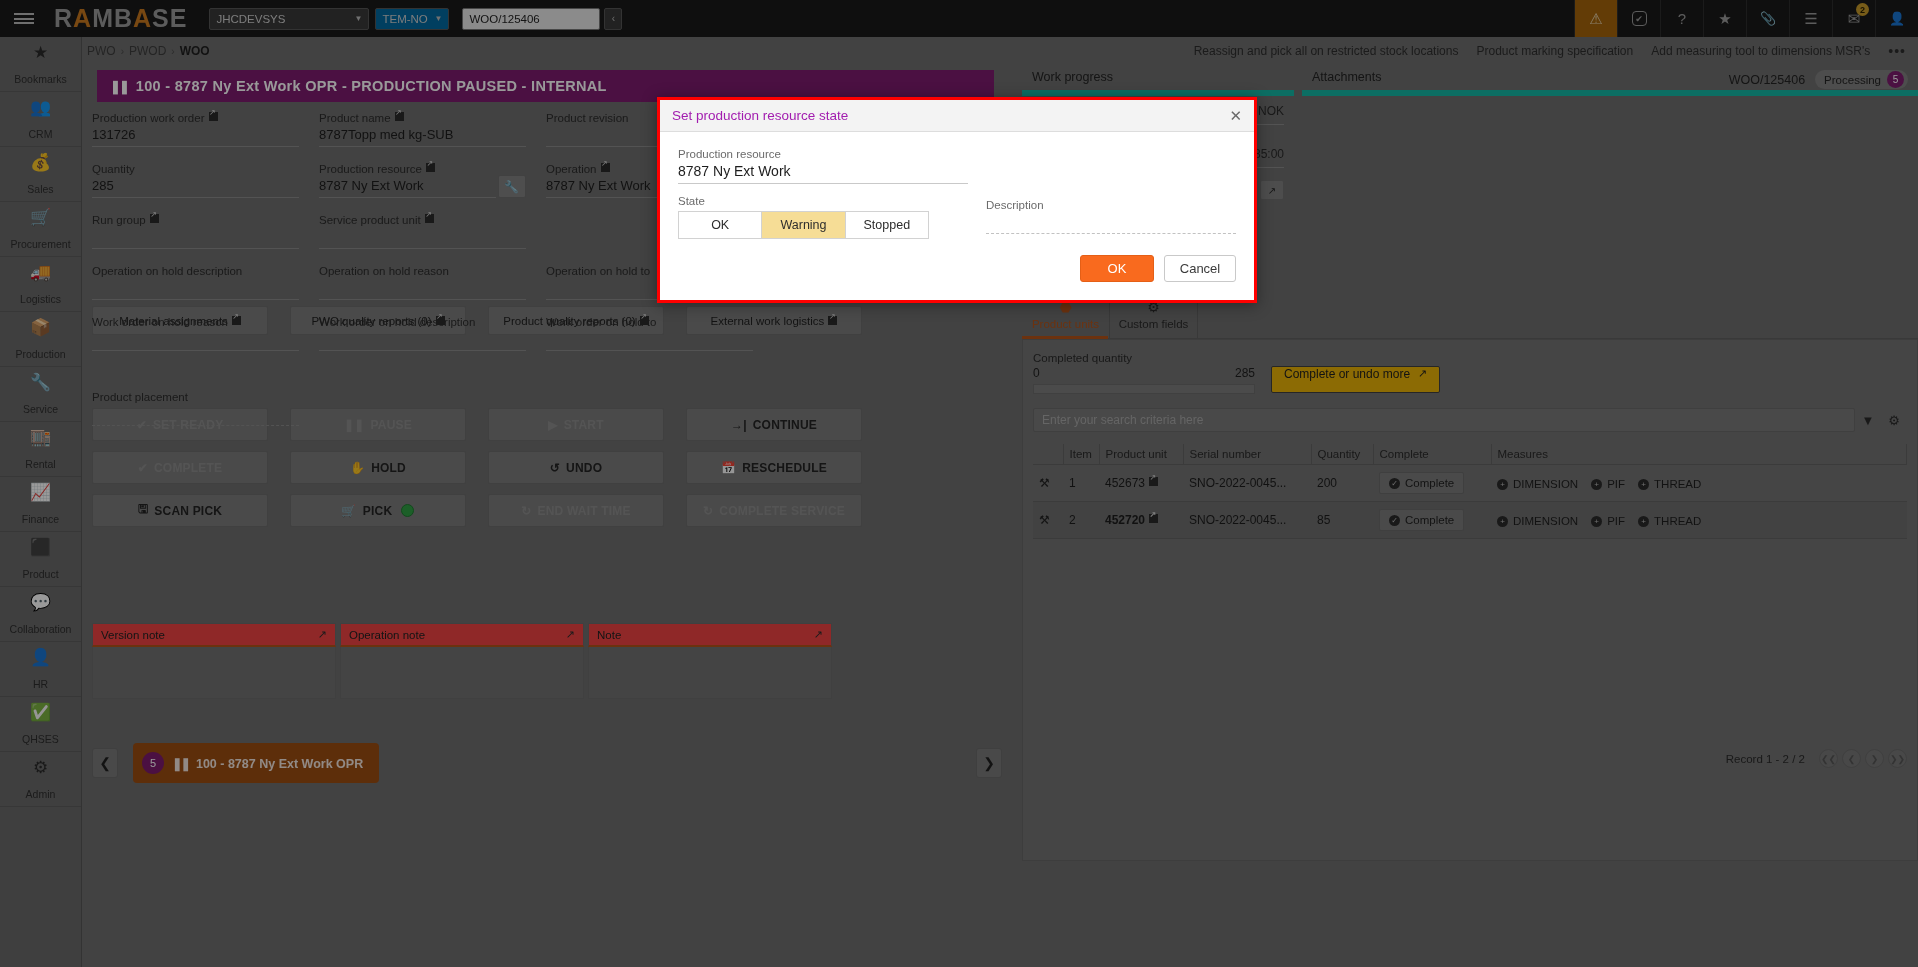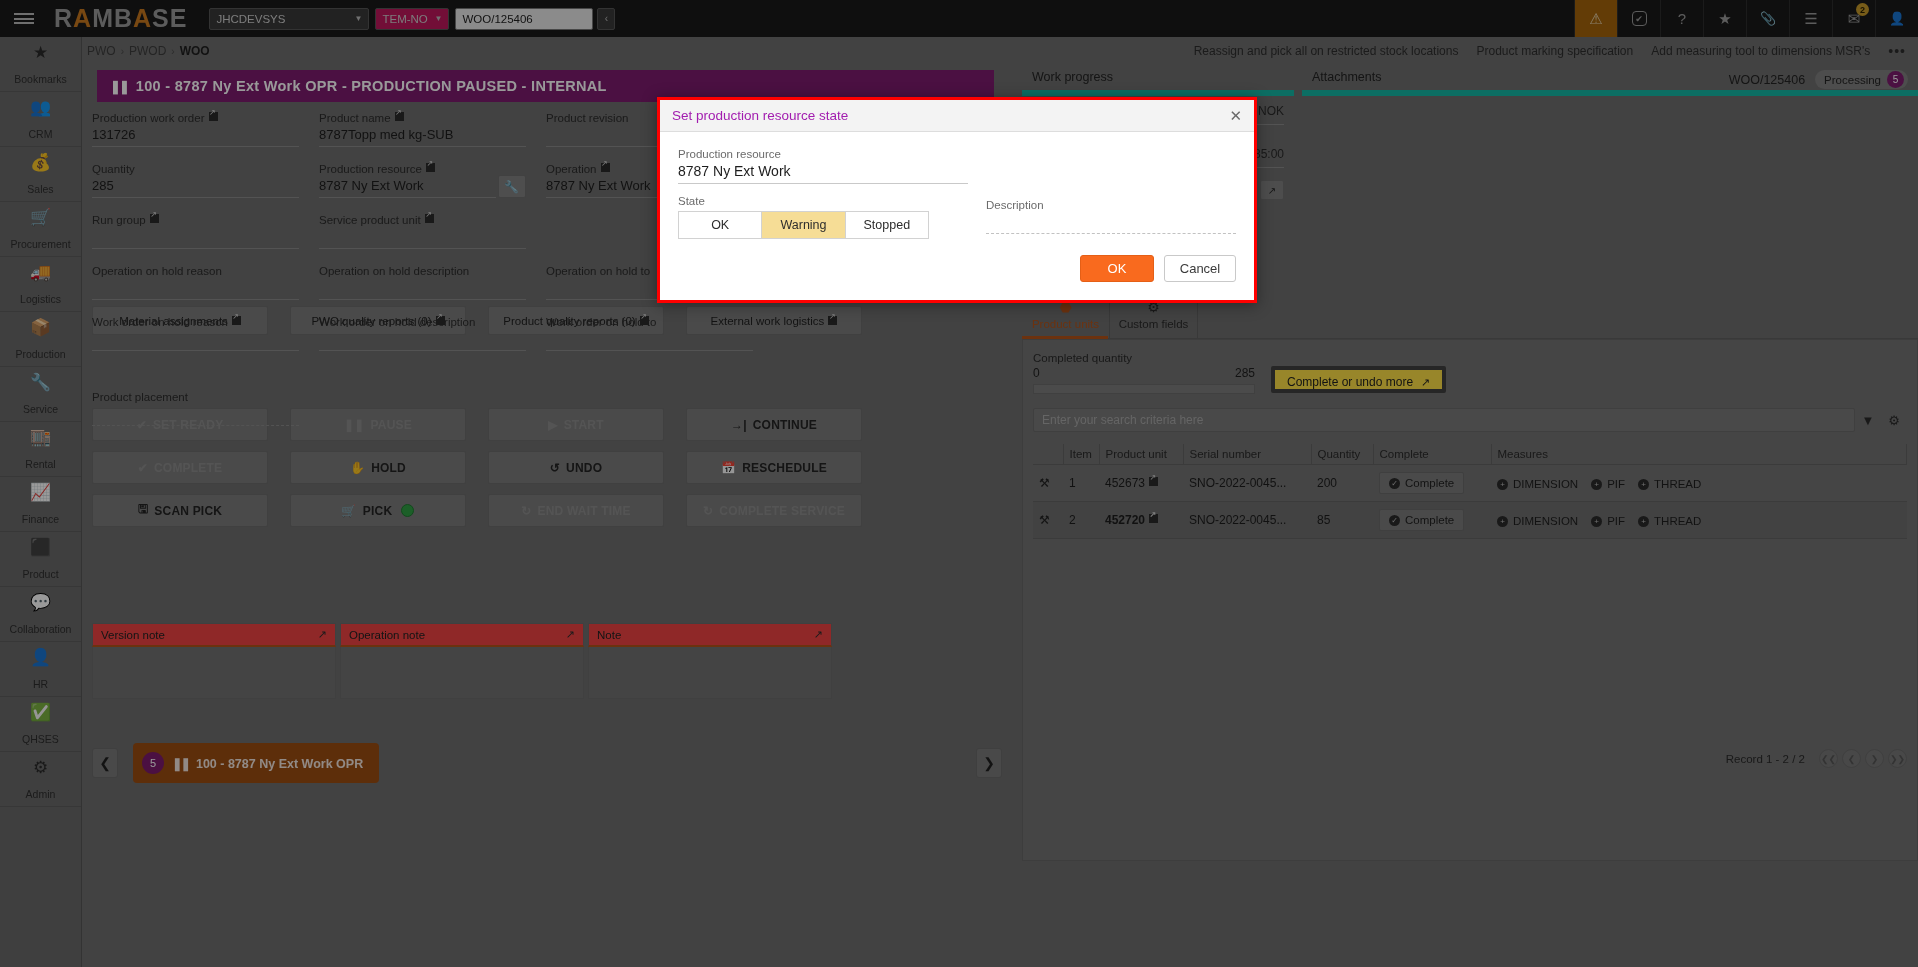--- a/index.html
+++ b/index.html
@@ -25,23 +25,23 @@
     font-size:25px; font-weight:bold; letter-spacing:1px; color:#9a9a9a;
     padding-left:6px; padding-right:22px; font-family:"Liberation Sans",sans-serif;
   }
   .brand .a-accent { color:#c8781e; }
   .sel-company {
     width:160px; height:22px; background:#3a3a3a; border:1px solid #555; color:#cfcfcf;
     font-size:11.5px; padding:0 6px; display:flex; align-items:center; justify-content:space-between;
     border-radius:2px; cursor:pointer; margin-right:6px;
   }
   .sel-lang {
-    width:74px; height:22px; background:#be185d; border:1px solid #555; color:#cfcfcf;
+    width:74px; height:22px; background:#0369a1; border:1px solid #555; color:#cfcfcf;
     font-size:11.5px; padding:4px 6px; display:flex; align-items:center; justify-content:space-between;
-    border-radius:2px; cursor:pointer; margin-right:6px;
+    border-radius:2px; cursor:pointer; margin-right:13px;
   }
   .caret { font-size:8px; color:#bbb; }
   .search-box {
     width:138px; height:22px; background:#e8e8e8; border:1px solid #777; color:#222;
     font-size:11.5px; padding:0 6px; display:flex; align-items:center; border-radius:2px;
   }
   .nav-arrow {
     width:18px; height:22px; background:#3a3a3a; border:1px solid #555; color:#bbb;
     font-size:10px; display:flex; align-items:center; justify-content:center; margin-left:4px;
     border-radius:2px; cursor:pointer;
@@ -194,22 +194,22 @@
   }
   .tabs-underline { height:1px; background:#5f5f5f; }
 
   .panelbody { background:#737373; border:1px solid #666; margin-top:0; padding:12px 10px 8px 10px; height:522px; }
   .cq-row { display:flex; align-items:flex-start; }
   .cq-left { width:222px; }
   .cq-label { font-size:11.5px; color:#2b2b2b; }
   .cq-nums { display:flex; justify-content:space-between; font-size:12px; color:#1f1f1f; margin-top:2px; }
   .cq-bar { height:10px; background:#7e7e7e; border:1px solid #6c6c6c; margin-top:4px; }
   .cq-btn {
-    margin-left:16px; margin-top:14px; height:27px; background:#fde047; border:4px solid #404040;
-    border-radius:2px; display:flex; align-items:flex-end; padding:0 12px; font-size:12px; color:#1f1f1f;
+    margin-left:16px; margin-top:14px; height:27px; background:#eab308; border:1px solid #404040;
+    border-radius:2px; display:flex; align-items:flex-start; padding:0 12px; font-size:12px; color:#1f1f1f;
     cursor:pointer;
   }
   .searchrow { display:flex; align-items:center; margin-top:14px; }
   .searchinput {
     flex:1; height:24px; background:#7a7a7a; border:1px solid #6a6a6a; border-radius:2px;
     font-size:12px; color:#a8a8a8; padding:0 8px; display:flex; align-items:center;
   }
   .sicon { width:26px; display:flex; align-items:center; justify-content:center; font-size:13px; color:#2b2b2b; cursor:pointer; }
 
   table.punits { width:100%; border-collapse:collapse; margin-top:12px; }
@@ -482,30 +482,30 @@
             <div style="flex:1;">
               <div class="fvalue">&nbsp;</div>
               <div class="funder"></div>
             </div>
           </div>
         </div>
         <div class="fcell"></div>
       </div>
       <div class="frow" style="margin-top:16px;">
         <div class="fcell">
+          <div class="flabel"><span>Operation on hold description</span></div>
+          <div style="display:flex;align-items:flex-end;">
+            <div style="flex:1;">
+              <div class="fvalue">&nbsp;</div>
+              <div class="funder"></div>
+            </div>
+          </div>
+        </div>
+        <div class="fcell">
           <div class="flabel"><span>Operation on hold reason</span></div>
-          <div style="display:flex;align-items:flex-end;">
-            <div style="flex:1;">
-              <div class="fvalue">&nbsp;</div>
-              <div class="funder"></div>
-            </div>
-          </div>
-        </div>
-        <div class="fcell">
-          <div class="flabel"><span>Operation on hold description</span></div>
           <div style="display:flex;align-items:flex-end;">
             <div style="flex:1;">
               <div class="fvalue">&nbsp;</div>
               <div class="funder"></div>
             </div>
           </div>
         </div>
         <div class="fcell">
           <div class="flabel"><span>Operation on hold to</span></div>
           <div style="display:flex;align-items:flex-end;">

